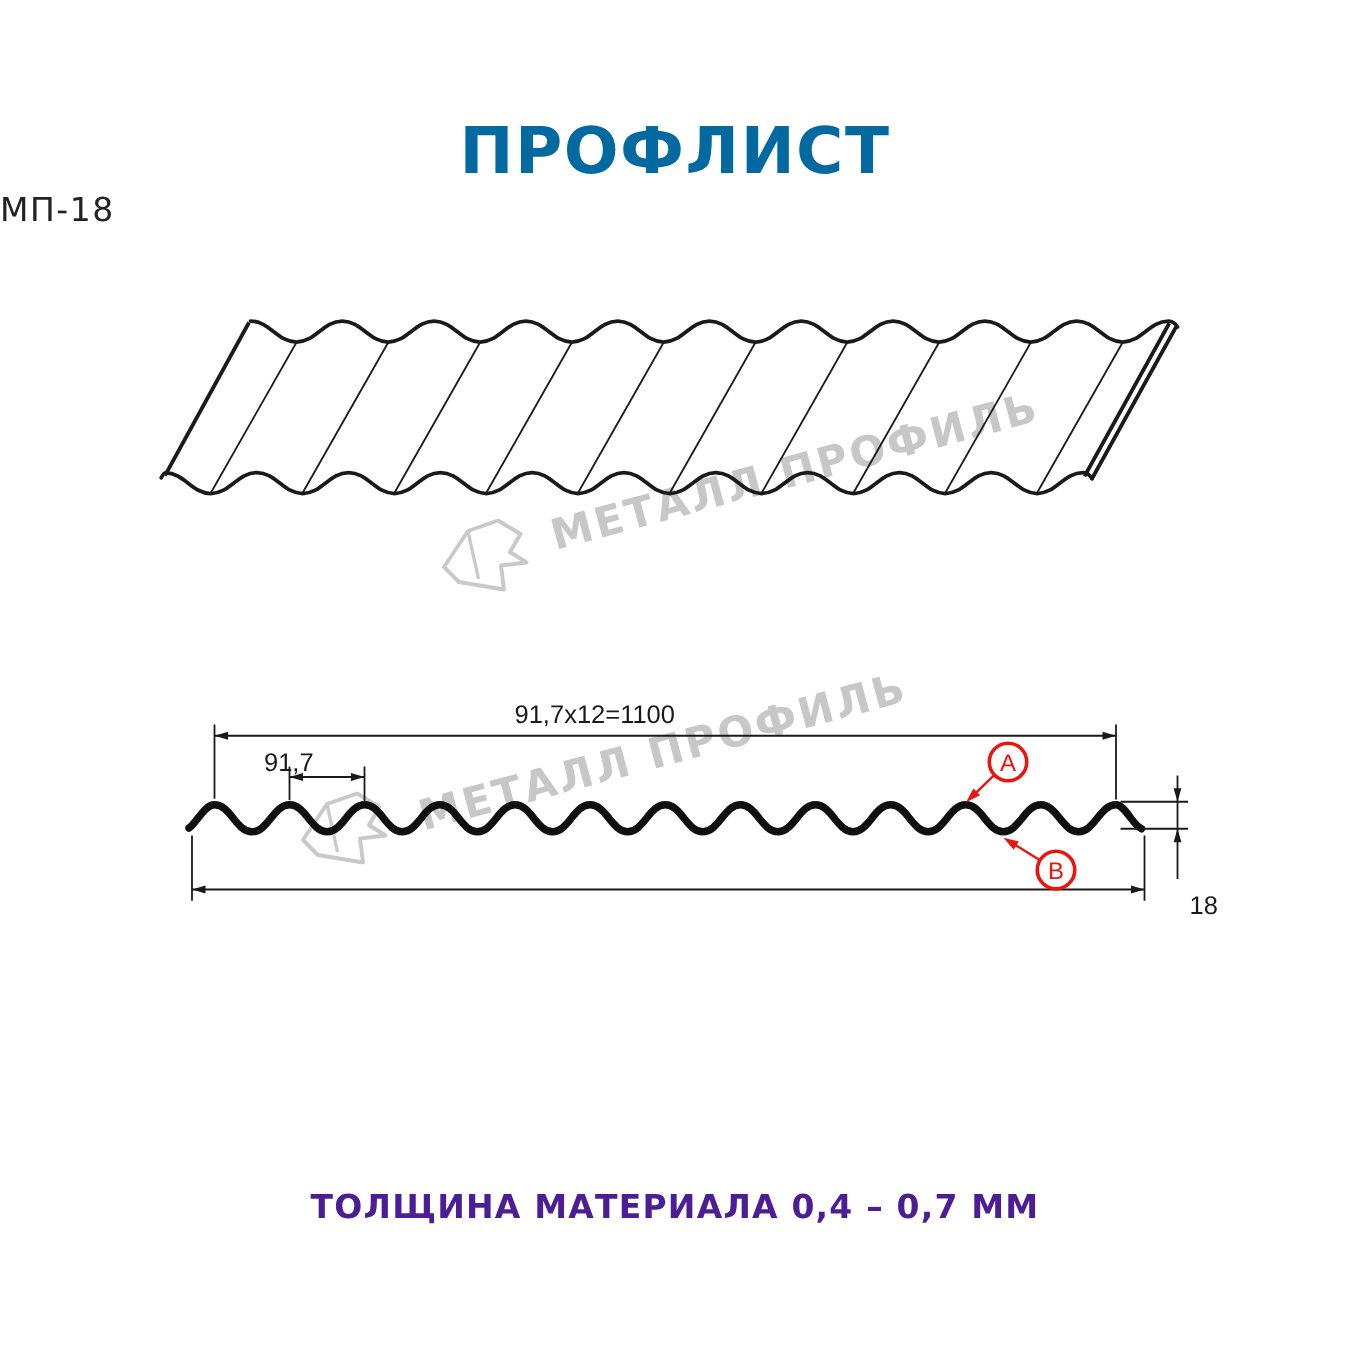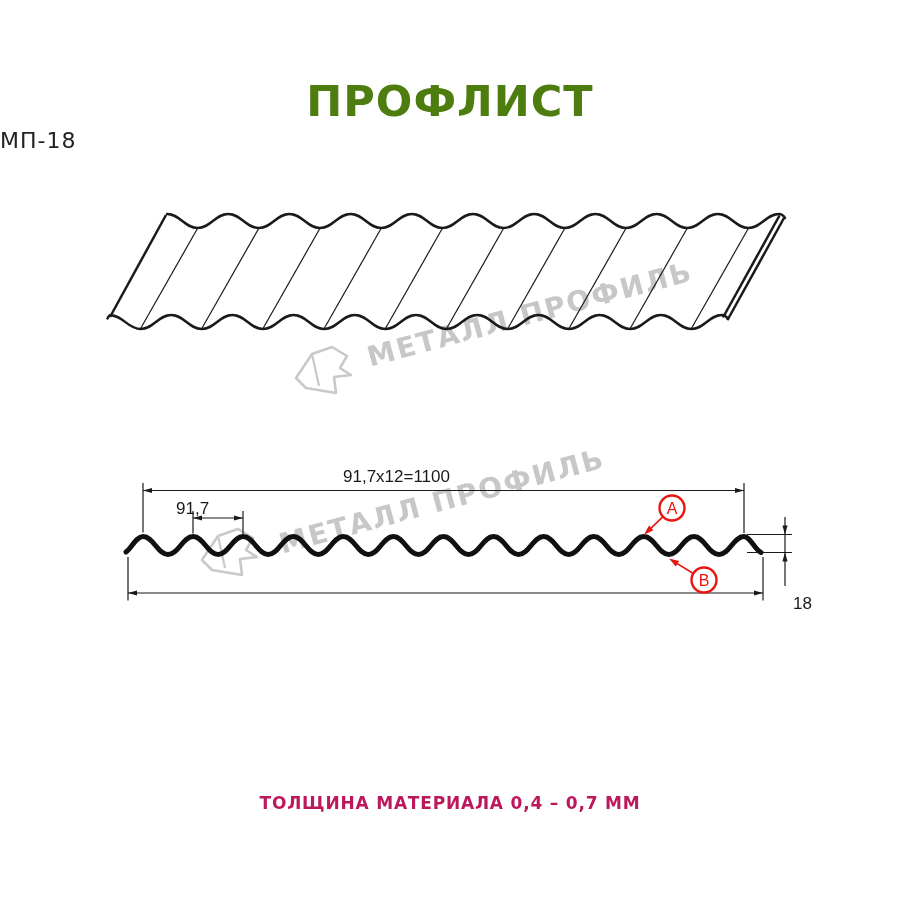--- a/index.html
+++ b/index.html
@@ -1,24 +1,24 @@
 <!DOCTYPE html>
 <html><head>
 <meta charset="utf-8">
 <style>
   html,body{margin:0;padding:0;background:#ffffff;}
   body{width:900px;height:900px;}
   .canvas{position:relative;width:900px;height:900px;background:#ffffff;overflow:hidden;
           font-family:"DejaVu Sans",sans-serif;}
   .title{position:absolute;left:0;right:0;top:76px;text-align:center;
-         font-size:43px;font-weight:800;letter-spacing:1px;color:#4d7c0f;z-index:3;}
+         font-size:43px;font-weight:800;letter-spacing:1px;color:#0369a1;z-index:3;}
   .subtitle{position:absolute;left:0;right:0;top:128px;text-align:left;
          font-size:22px;font-weight:500;letter-spacing:1px;color:#222;z-index:3;}
   .footer{position:absolute;left:0;right:0;top:793px;text-align:center;
-         font-size:17px;font-weight:600;letter-spacing:0.8px;color:#be185d;z-index:3;}
+         font-size:22px;font-weight:600;letter-spacing:0.8px;color:#4c1d95;z-index:3;}
   .wm-logo{position:absolute;z-index:1;}
   .wm-text{position:absolute;z-index:1;font-weight:700;font-size:28px;letter-spacing:2px;
            color:#c7c7c7;transform:rotate(-15deg);transform-origin:left center;
            white-space:nowrap;height:28px;line-height:28px;}
   #drawing{position:absolute;left:0;top:0;z-index:2;}
   .dim{position:absolute;z-index:3;font-family:"Liberation Sans","DejaVu Sans",sans-serif;
        font-size:17px;color:#1a1a1a;line-height:19px;}
   .dim.center{}
 </style>
 </head>

